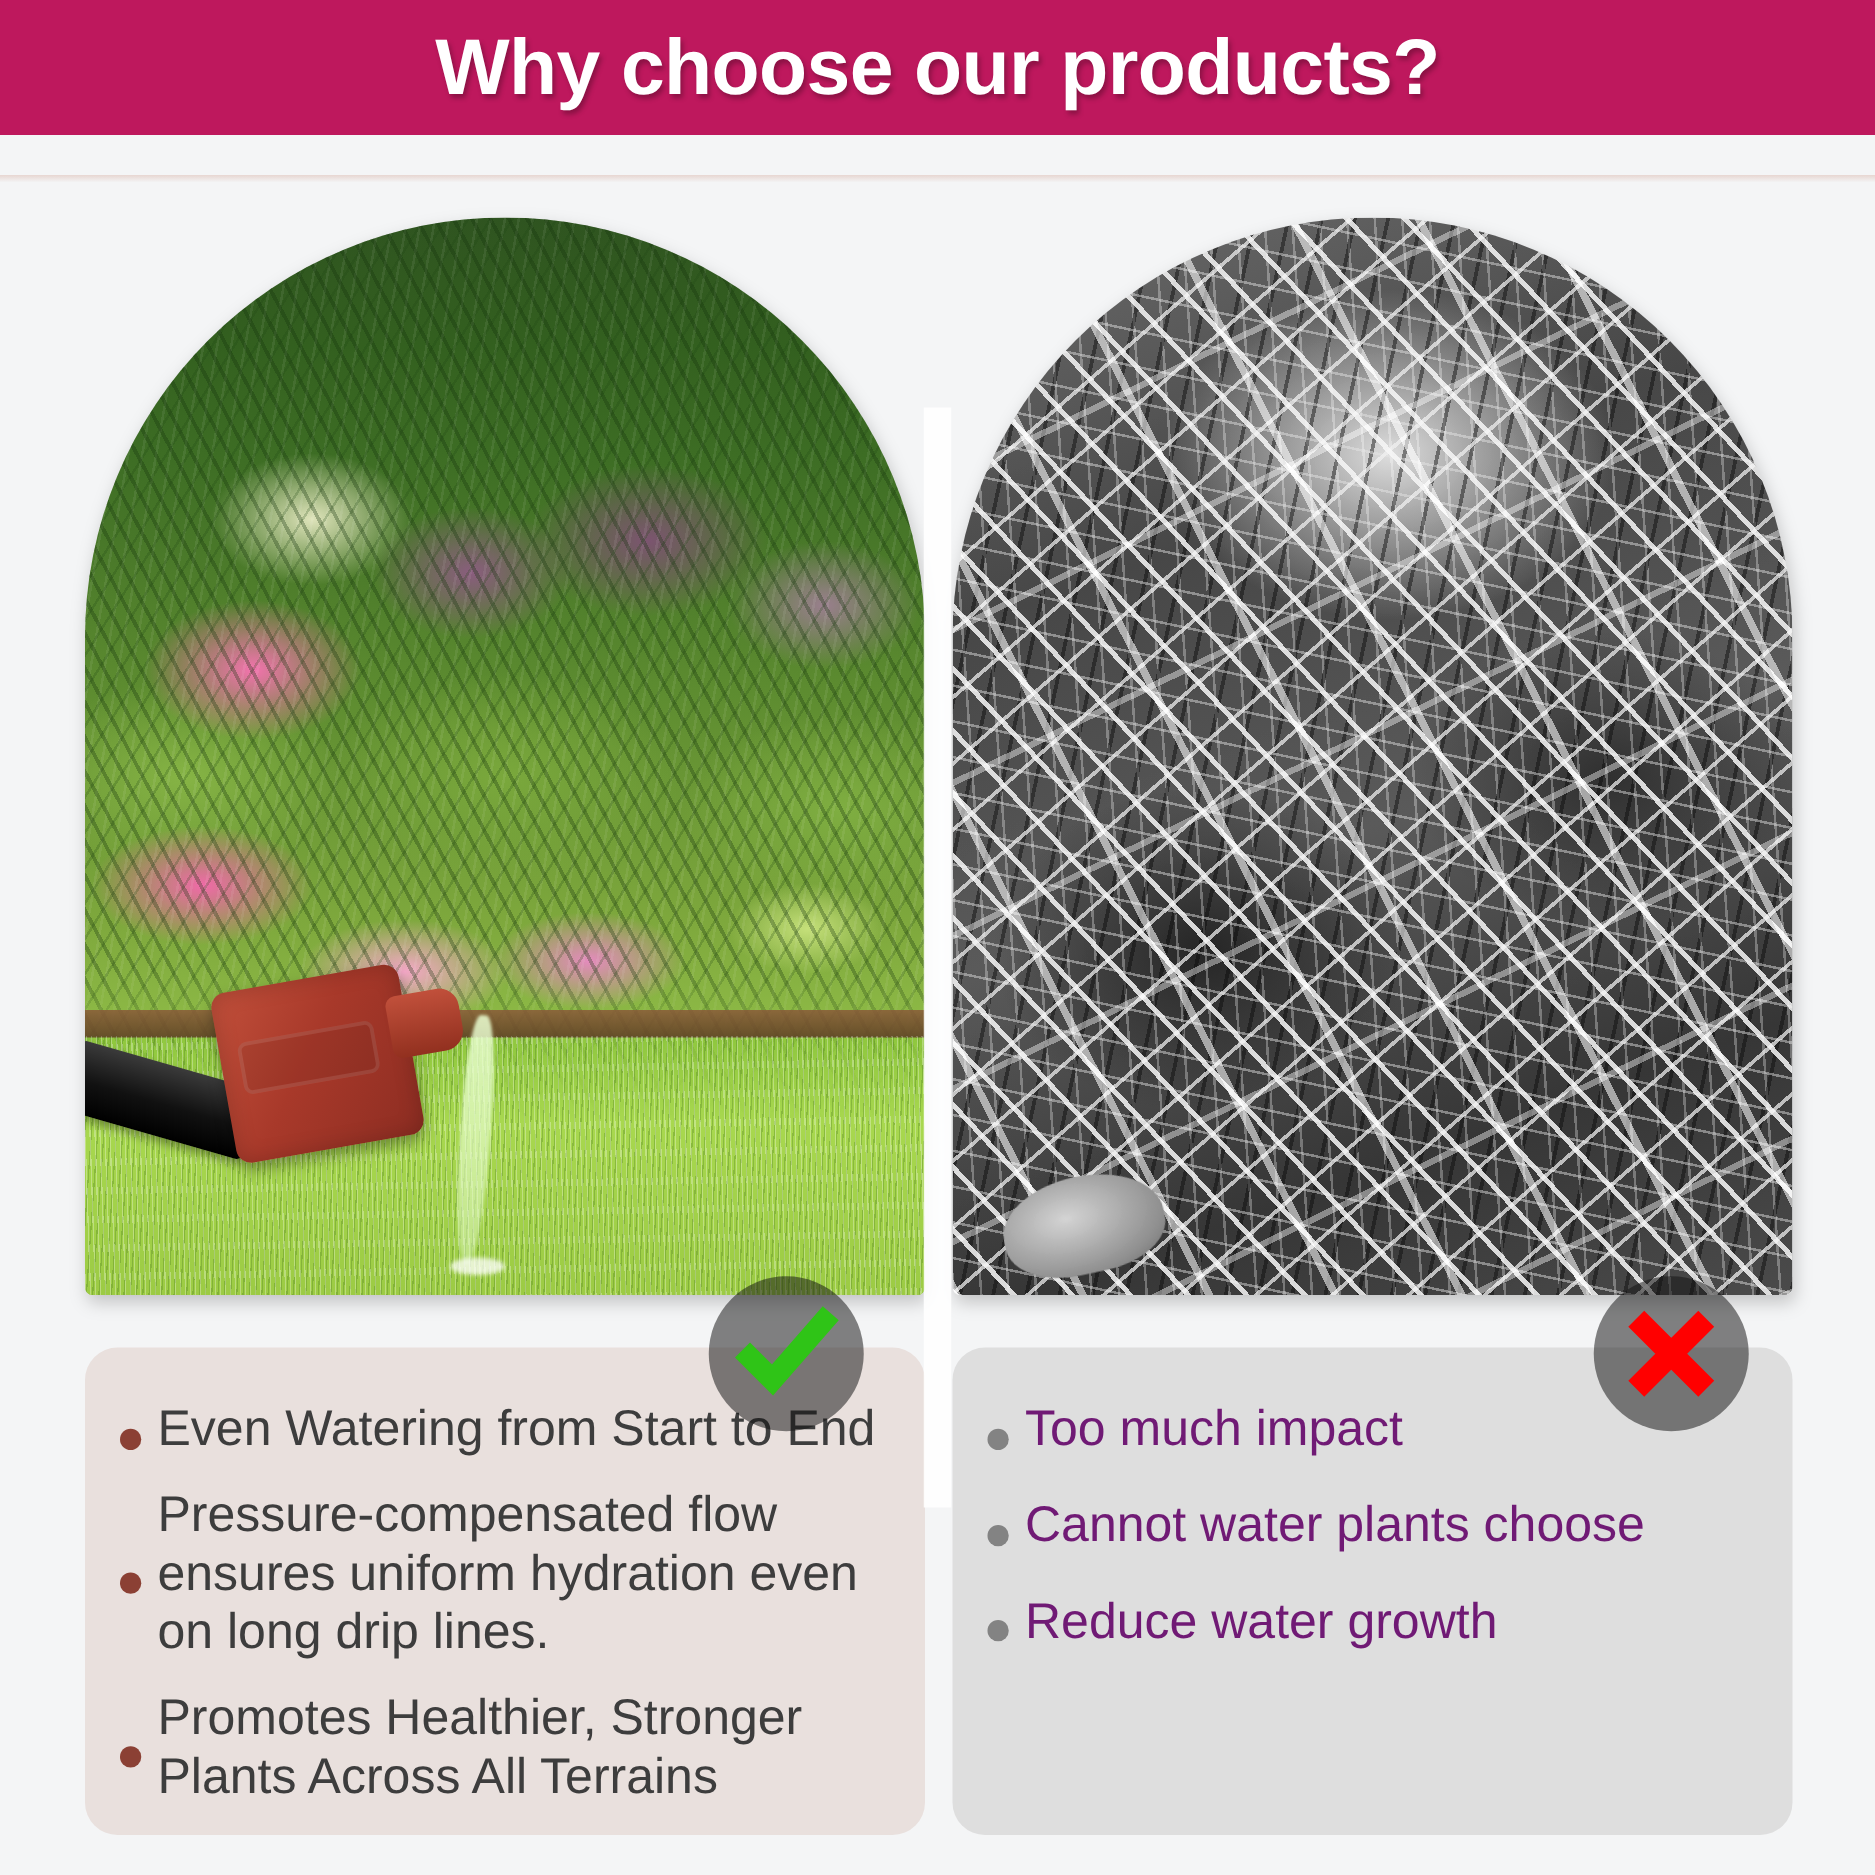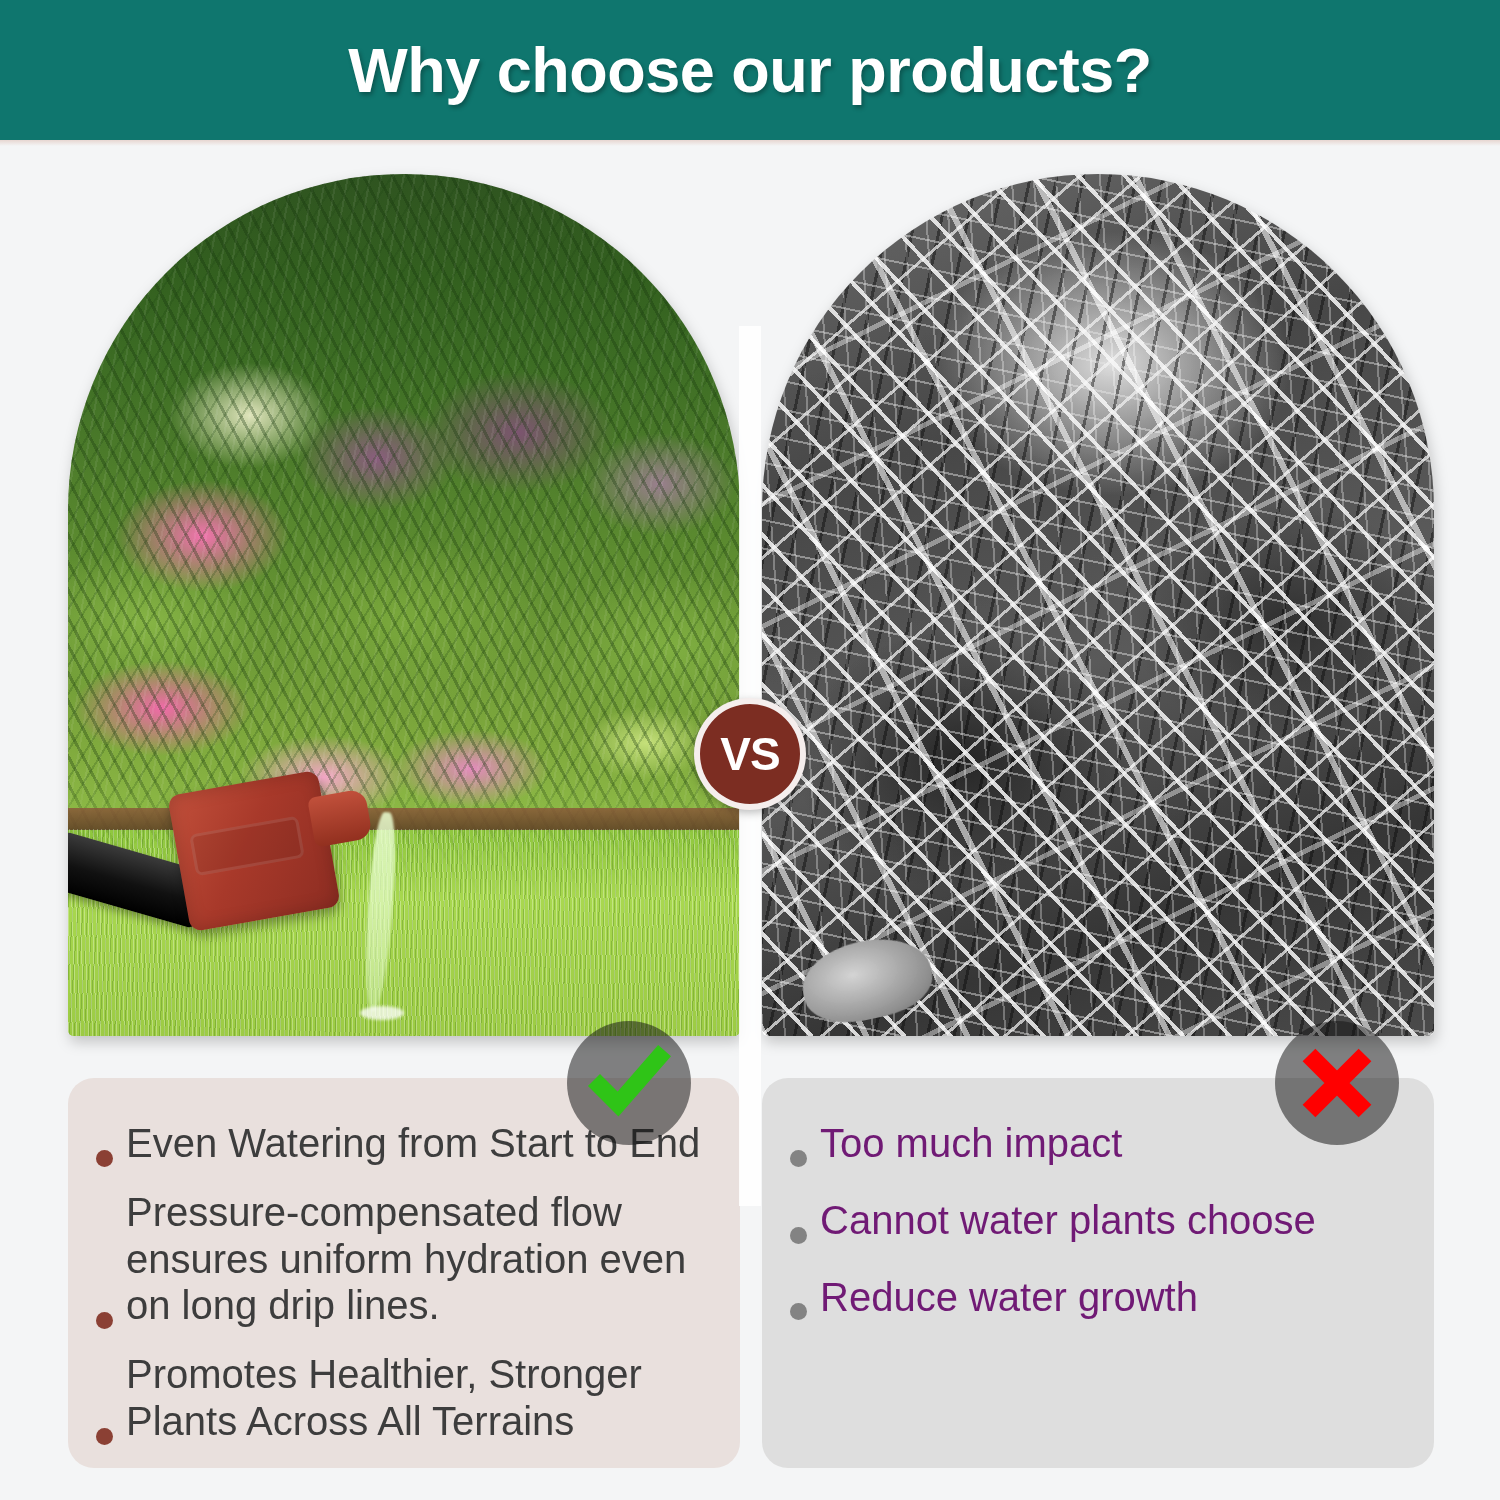--- a/index.html
+++ b/index.html
@@ -15,22 +15,22 @@
   body {
     background: #f4f5f6;
     position: relative;
   }
 
   
   .header-bar {
     position: absolute;
     left: 0; top: 0;
     width: 1500px;
-    height: 140px;
-    background: #0f766e;
+    height: 108px;
+    background: #be185d;
     display: flex;
     align-items: center;
     justify-content: center;
   }
   .header-title {
     color: #ffffff;
     font-size: 63px;
     font-weight: bold;
     letter-spacing: -0.5px;
     text-shadow: 2px 3px 4px rgba(0,0,0,0.28);
@@ -260,21 +260,21 @@
     width: 672px;
     height: 390px;
     border-radius: 26px;
     padding: 42px 34px 30px 28px;
   }
   .card-left  { left: 68px;  background: #e9e0dd; }
   .card-right { left: 762px; background: #dedede; }
 
   .bullet-row {
     display: flex;
-    align-items: flex-end;
+    align-items: center;
     margin-bottom: 22px;
   }
   .bullet-dot {
     flex: 0 0 auto;
     width: 17px; height: 17px;
     border-radius: 50%;
     margin-top: 16px;
     margin-right: 13px;
   }
   .card-left  .bullet-dot { background: #8b4034; }
@@ -329,23 +329,20 @@
     </svg>
   </div>
 
   <div class="verdict verdict-bad">
     <svg width="80" height="80" viewBox="0 0 80 80">
       <path d="M12 12 L68 68 M68 12 L12 68" fill="none" stroke="#ff0000" stroke-width="18" stroke-linecap="butt"></path>
     </svg>
   </div>
 
   <div class="vs-stem"></div>
-  <div class="vs-badge">
-    <span>VS</span>
-  </div>
 </div>
 
 <div class="card card-left">
 
   <div class="bullet-row">
     <span class="bullet-dot"></span>
     <span class="bullet-text">Even Watering from Start to End</span>
   </div>
 
   <div class="bullet-row">

